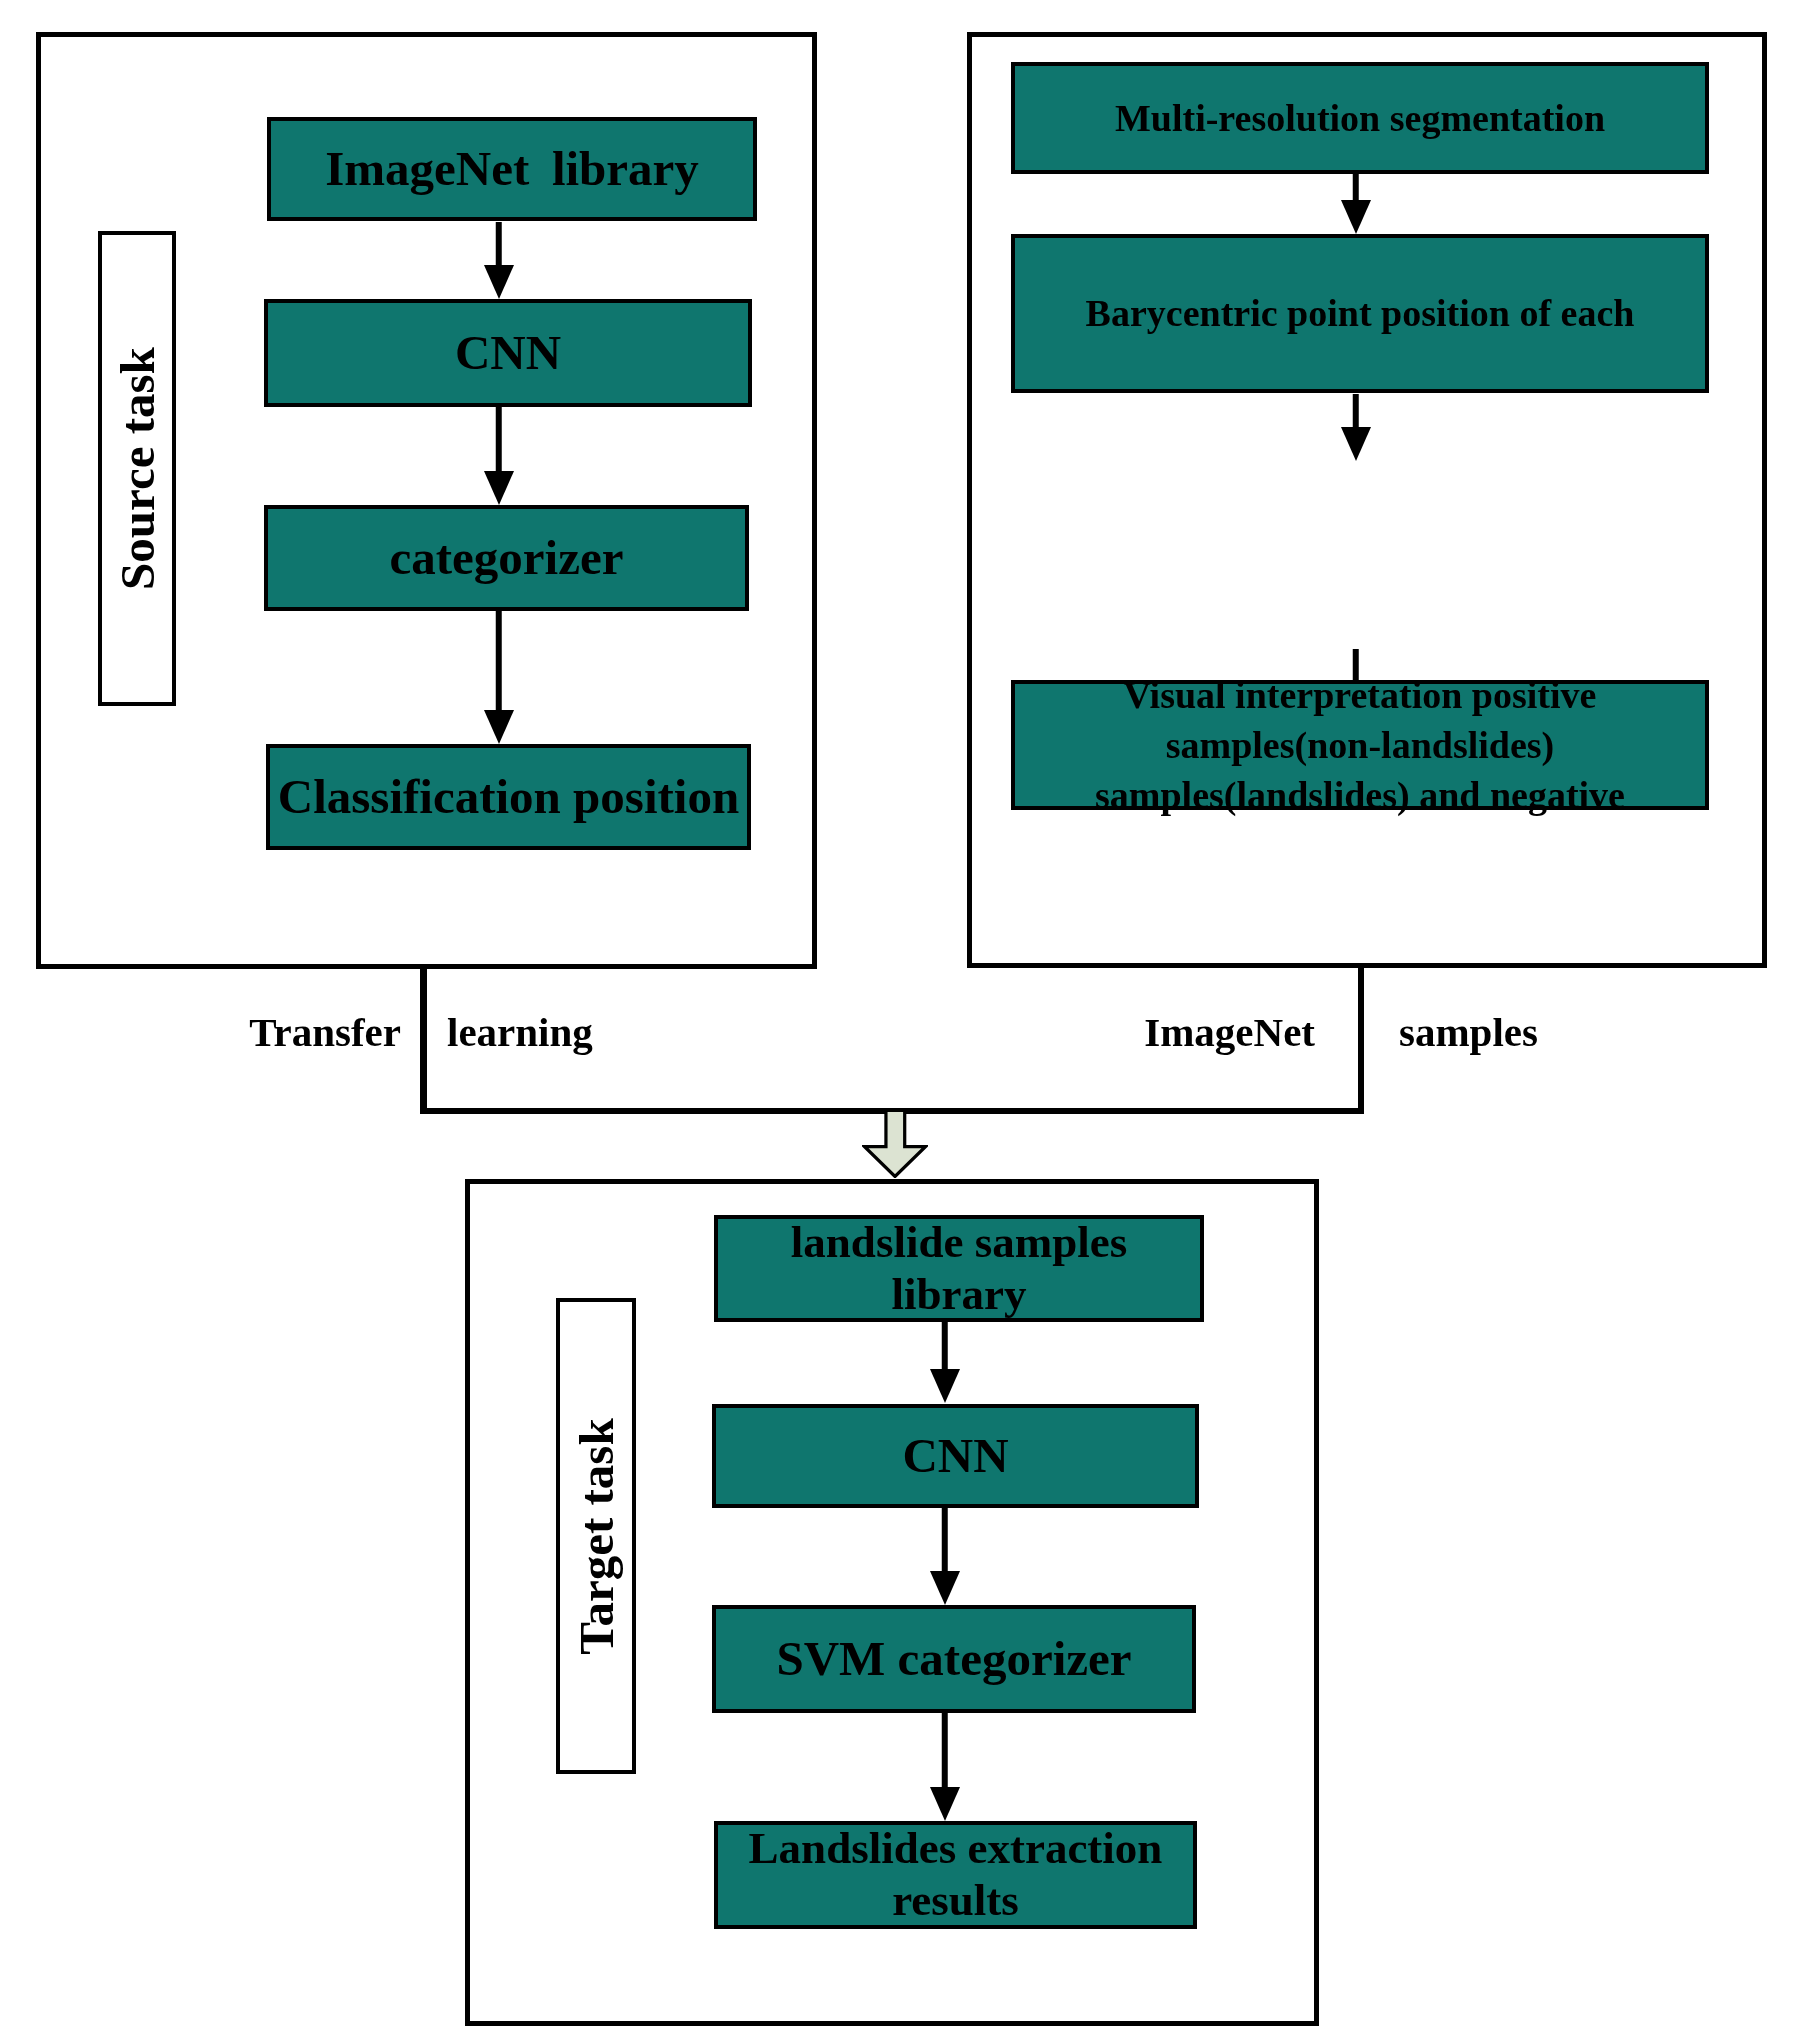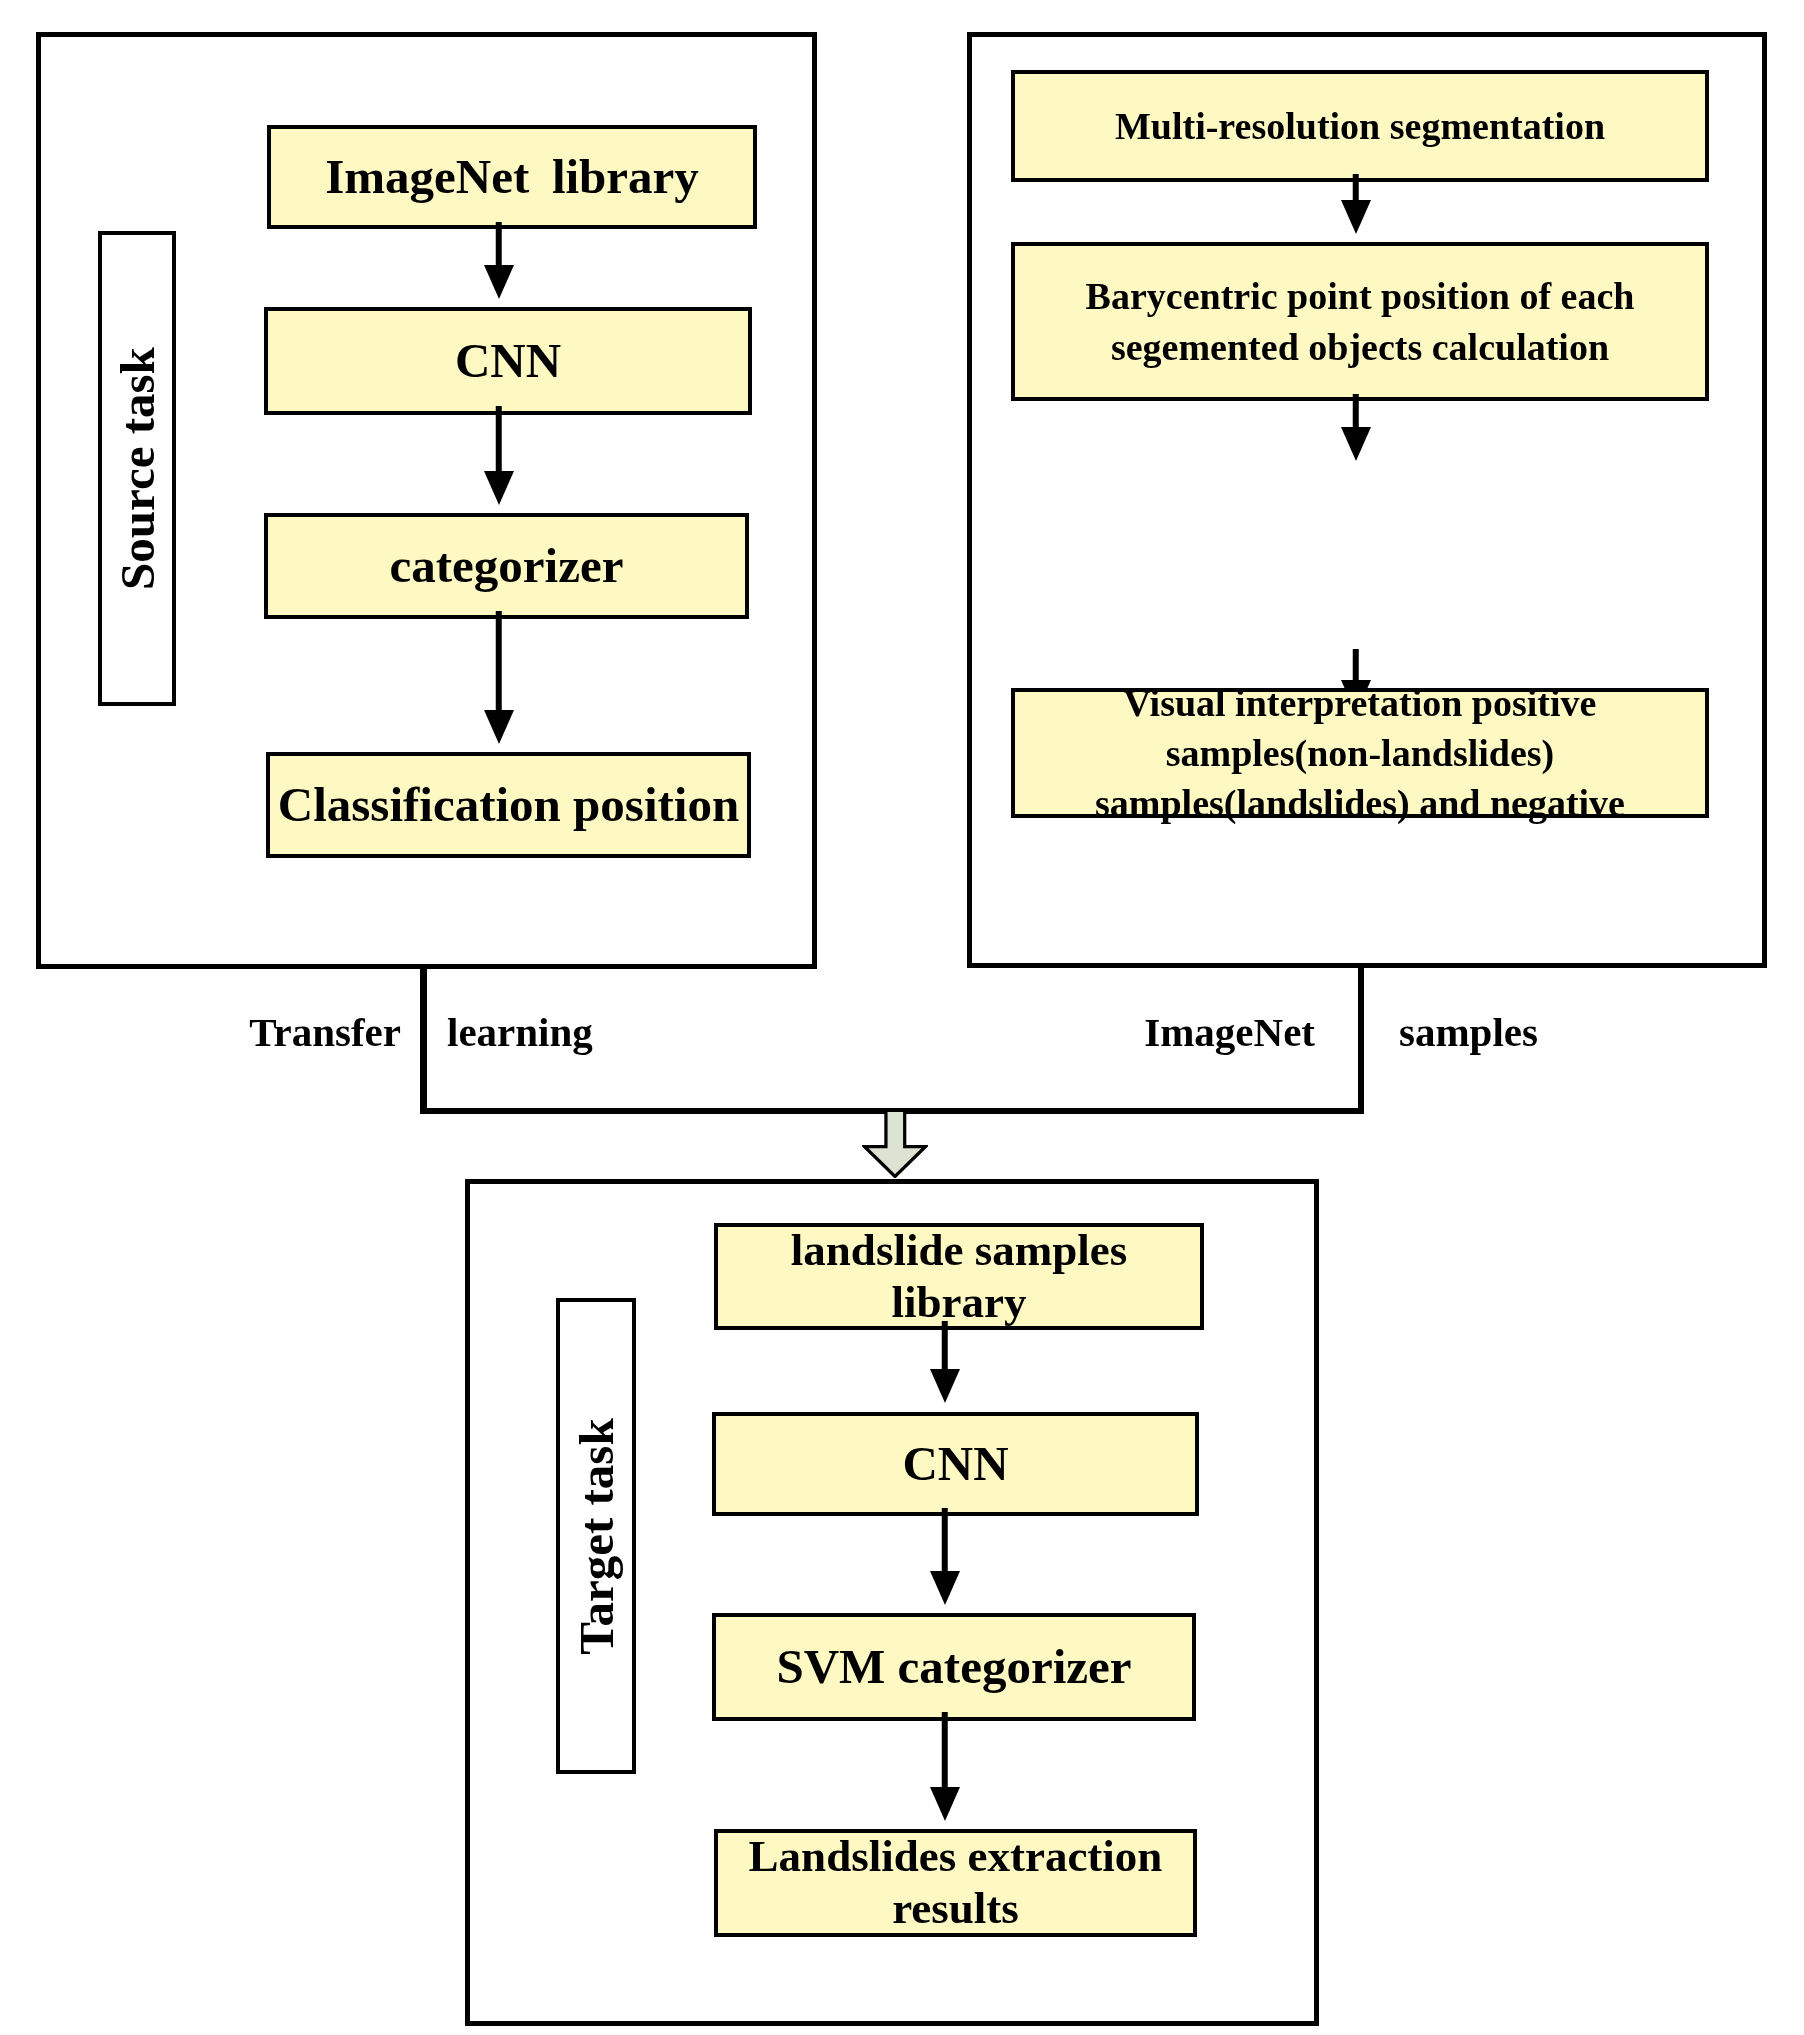--- a/index.html
+++ b/index.html
@@ -7,23 +7,23 @@
     width:1805px; height:2035px;
     font-family:"Liberation Serif","DejaVu Serif",serif;
     color:#000;
   }
   #canvas { position:relative; width:1805px; height:2035px; background:#ffffff; overflow:hidden; }
 
   .panel {
     position:absolute; border:5.2px solid #000; background:#ffffff; box-sizing:border-box;
   }
   .fbox {
-    position:absolute; border:4.5px solid #000; background:#fef9c3; box-sizing:border-box;
+    position:absolute; border:4.5px solid #000; background:#0f766e; box-sizing:border-box;
     display:flex; flex-direction:column; align-items:center; justify-content:center;
-    text-align:right; font-weight:700; line-height:1.32;margin-top:8px;
+    text-align:right; font-weight:700; line-height:1.32;
   }
   .big   { font-size:49px; }
   .mid   { font-size:38px; }
   .two   { font-size:45px; line-height:1.15; }
   .wgap  { word-spacing:10.4px; }
 
   .sidebox {
     position:absolute; border:4.5px solid #000; background:#ffffff; box-sizing:border-box;
     display:flex; align-items:center; justify-content:center;
   }
@@ -98,21 +98,20 @@
     <div>Multi-resolution segmentation</div>
   </div>
 
   <div class="varrow" style="left:1340px; top:174px; height:60px;">
     <div class="stem" style="height:26.6px"></div>
     <div class="head"></div>
   </div>
 
   <div class="fbox mid" style="left:1011px; top:234px; width:698px; height:159px;">
     <div>Barycentric point position of each</div>
-    <div>segemented objects calculation</div>
   </div>
 
   <div class="varrow" style="left:1340px; top:394px; height:67px;">
     <div class="stem" style="height:34px"></div>
     <div class="head"></div>
   </div>
 
 
   <div class="varrow" style="left:1340px; top:649px; height:65px;">
     <div class="stem" style="height:32px"></div>

